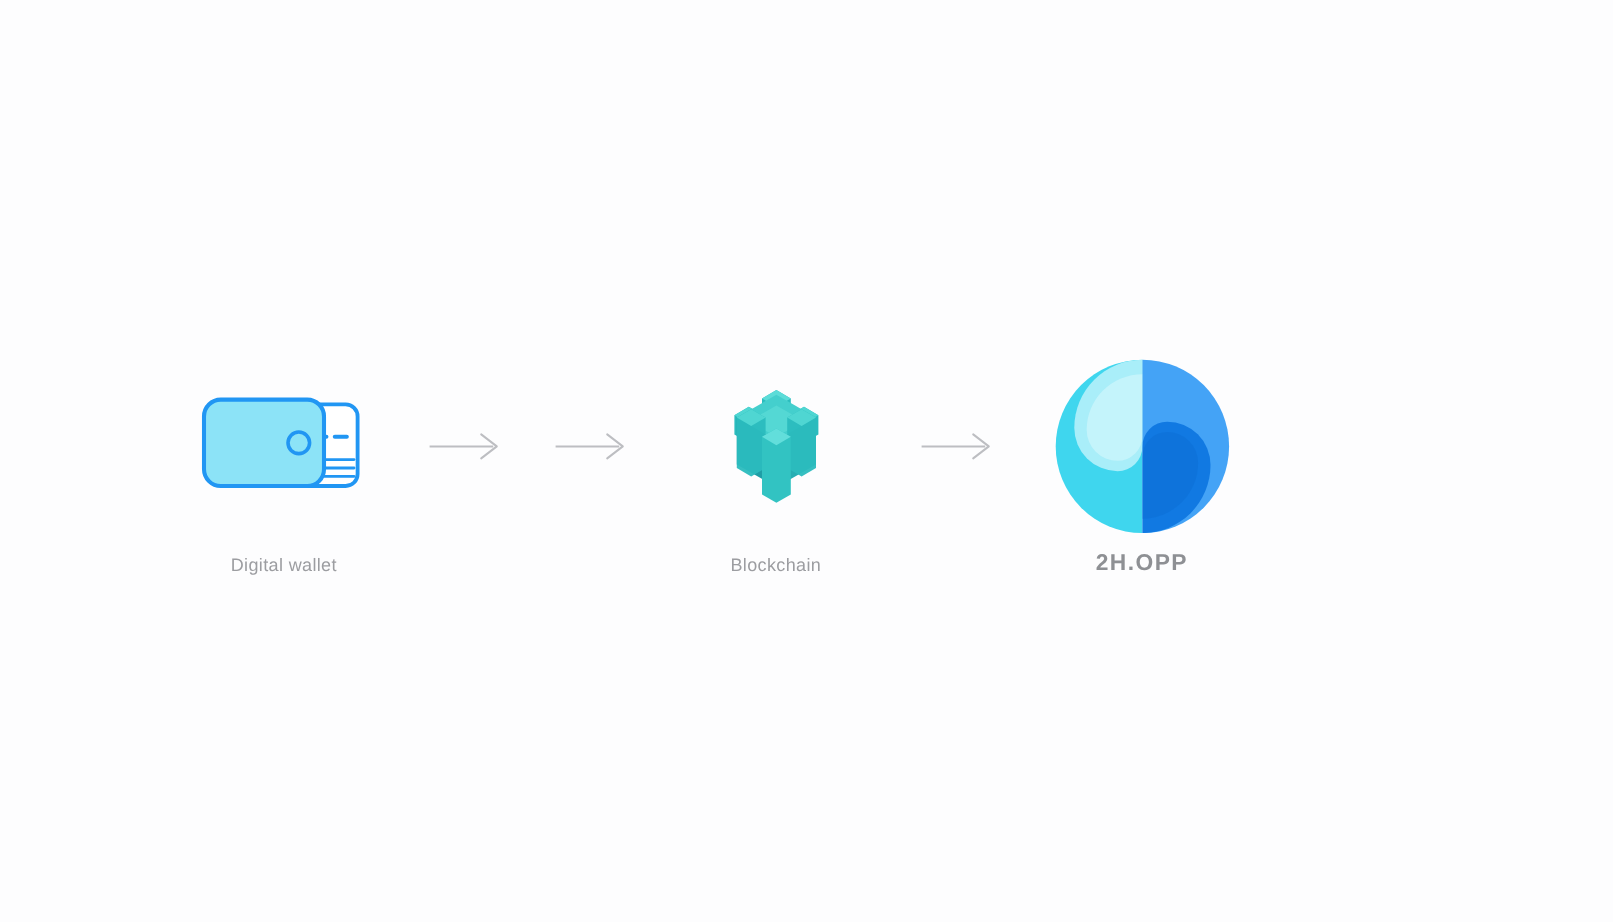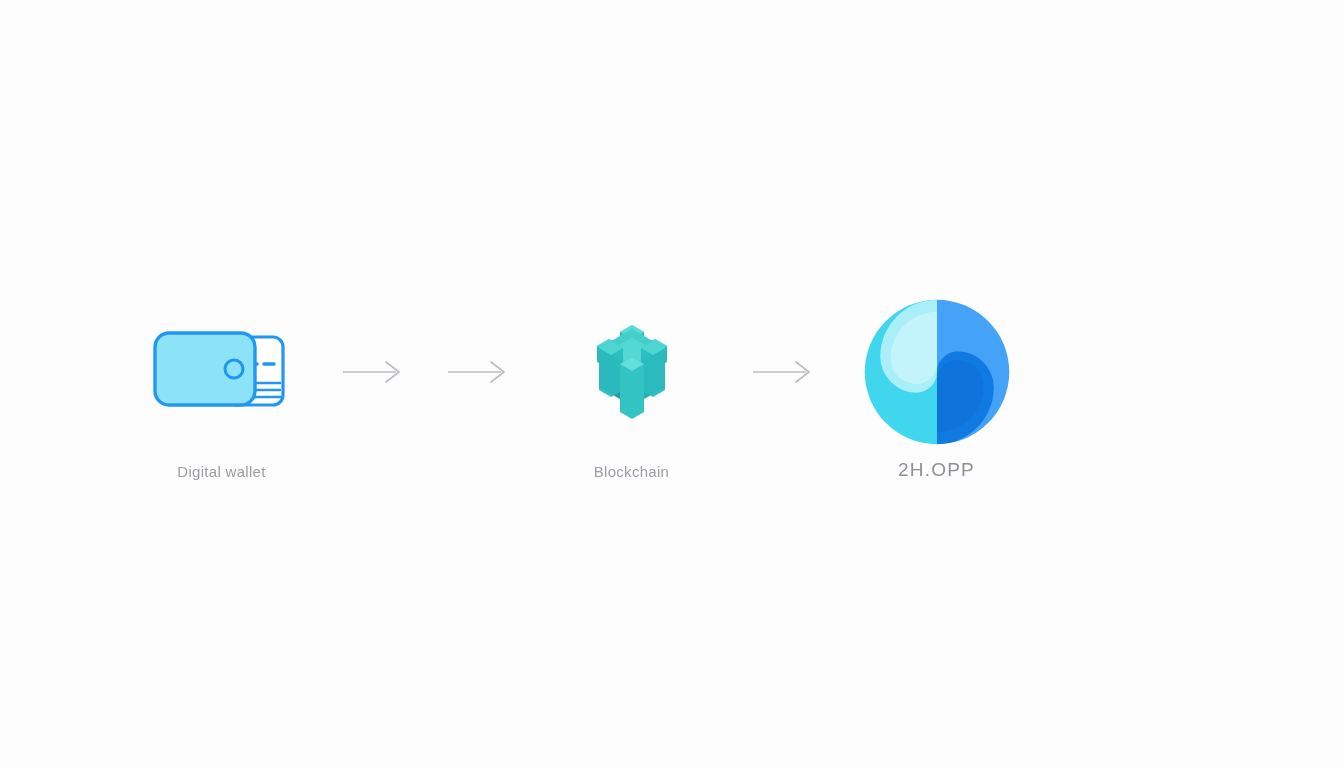--- a/index.html
+++ b/index.html
@@ -10,21 +10,21 @@
     width: 1344px;
     height: 768px;
     background: #fdfdfe;
     font-family: "Liberation Sans", sans-serif;
     overflow: hidden;
     position: relative;
   }
 
   #flow-diagram {
     position: absolute;
-    left: 0;
+    left: 15px;
     top: 0;
     width: 1126px;
     height: 768px;
     display: flex;
     align-items: center;
     justify-content: center;
     padding-left: 16px;
   }
 
   .flow-row {
@@ -58,20 +58,21 @@
     white-space: nowrap;
   }
 
   .logo-label {
     margin-top: 2px;
     font-size: 19px;
     color: #8e9094;
     letter-spacing: 1.2px;
     text-align: left;
     white-space: nowrap;
+    font-weight: bold;
   }
 
   .arrow-slot {
     width: 105px;
     height: 170px;
     display: flex;
     align-items: center;
     justify-content: center;
   }
 

